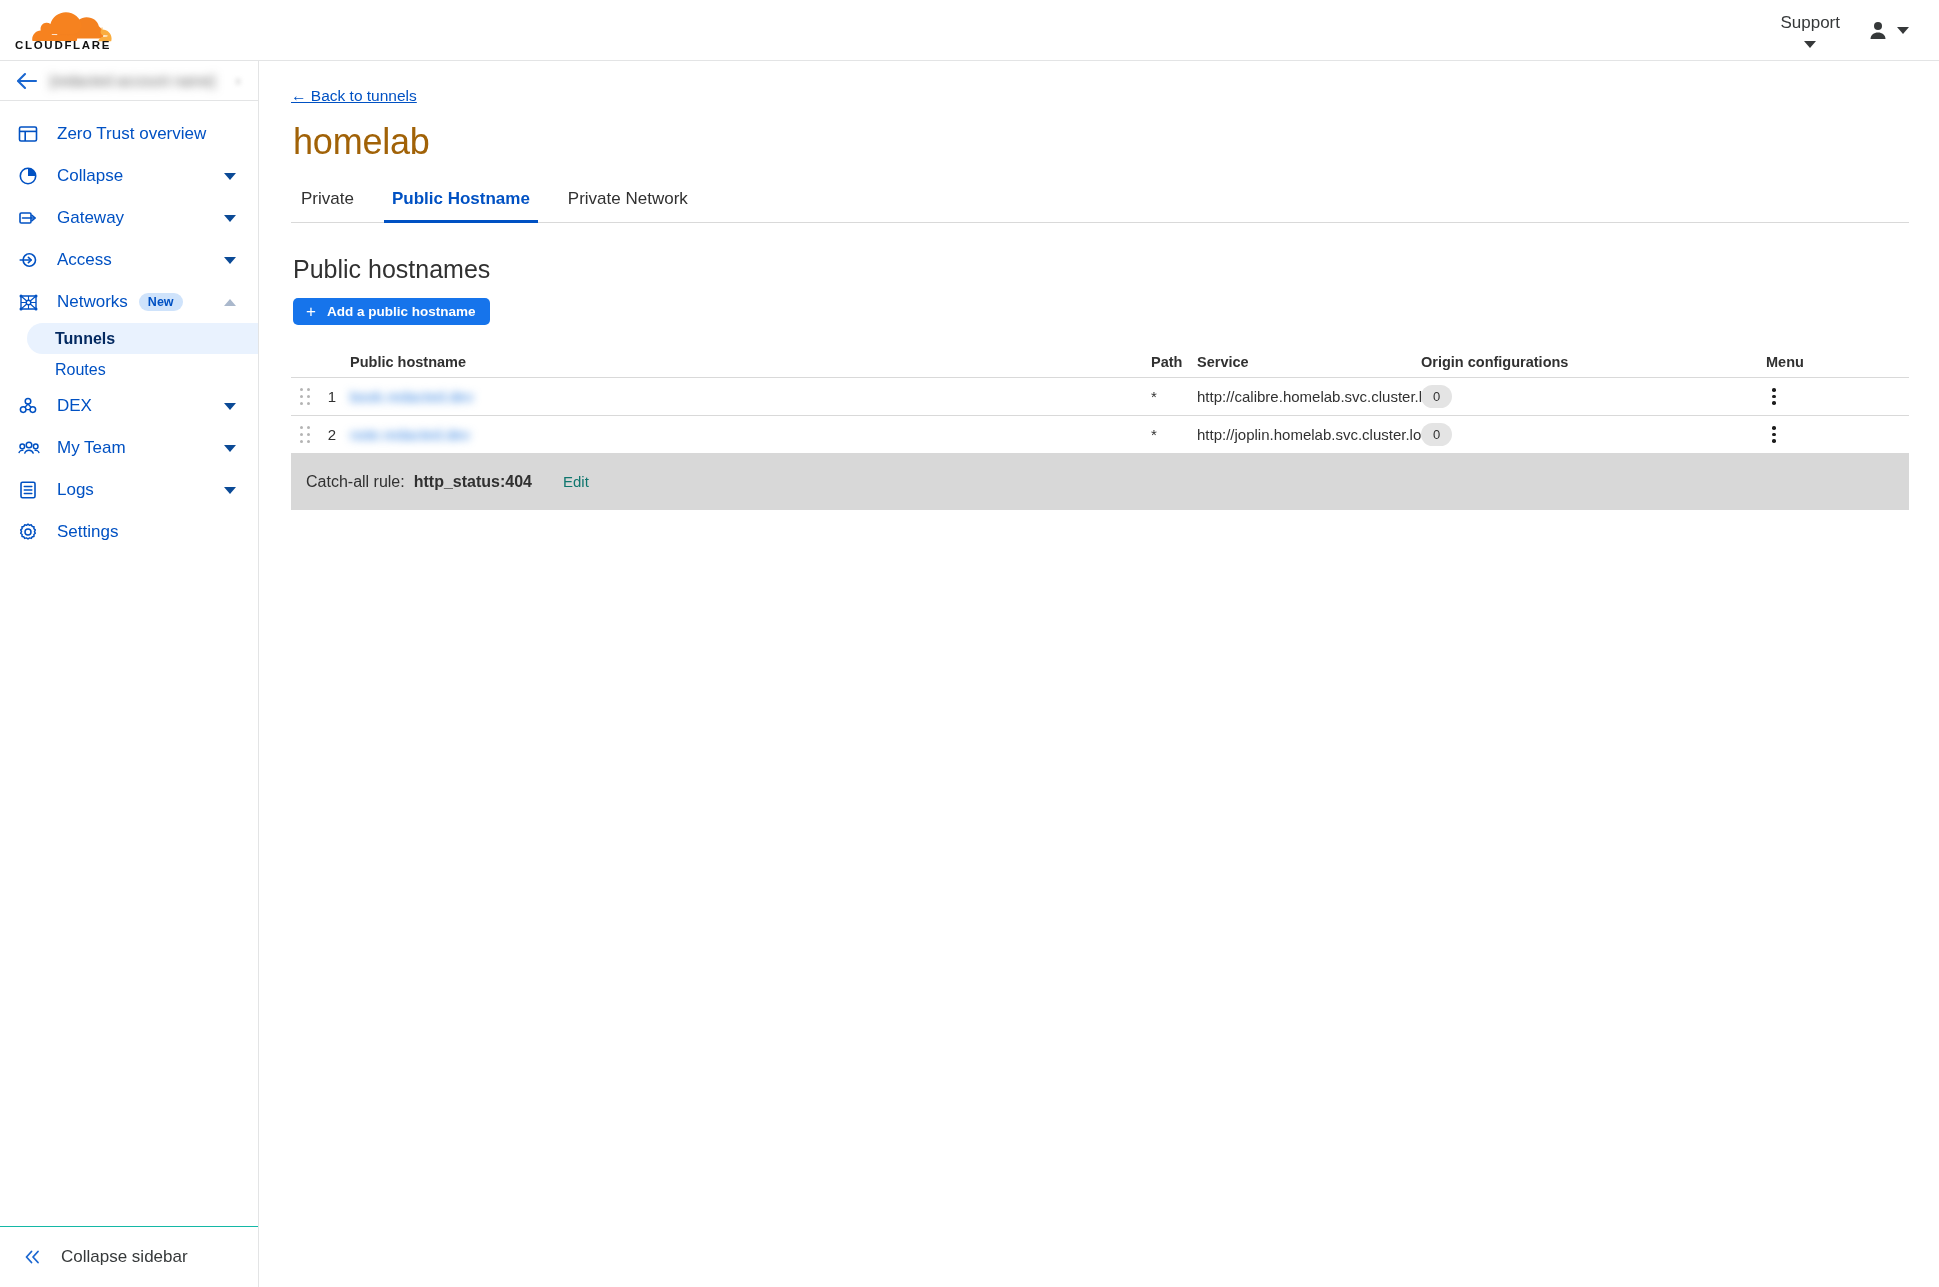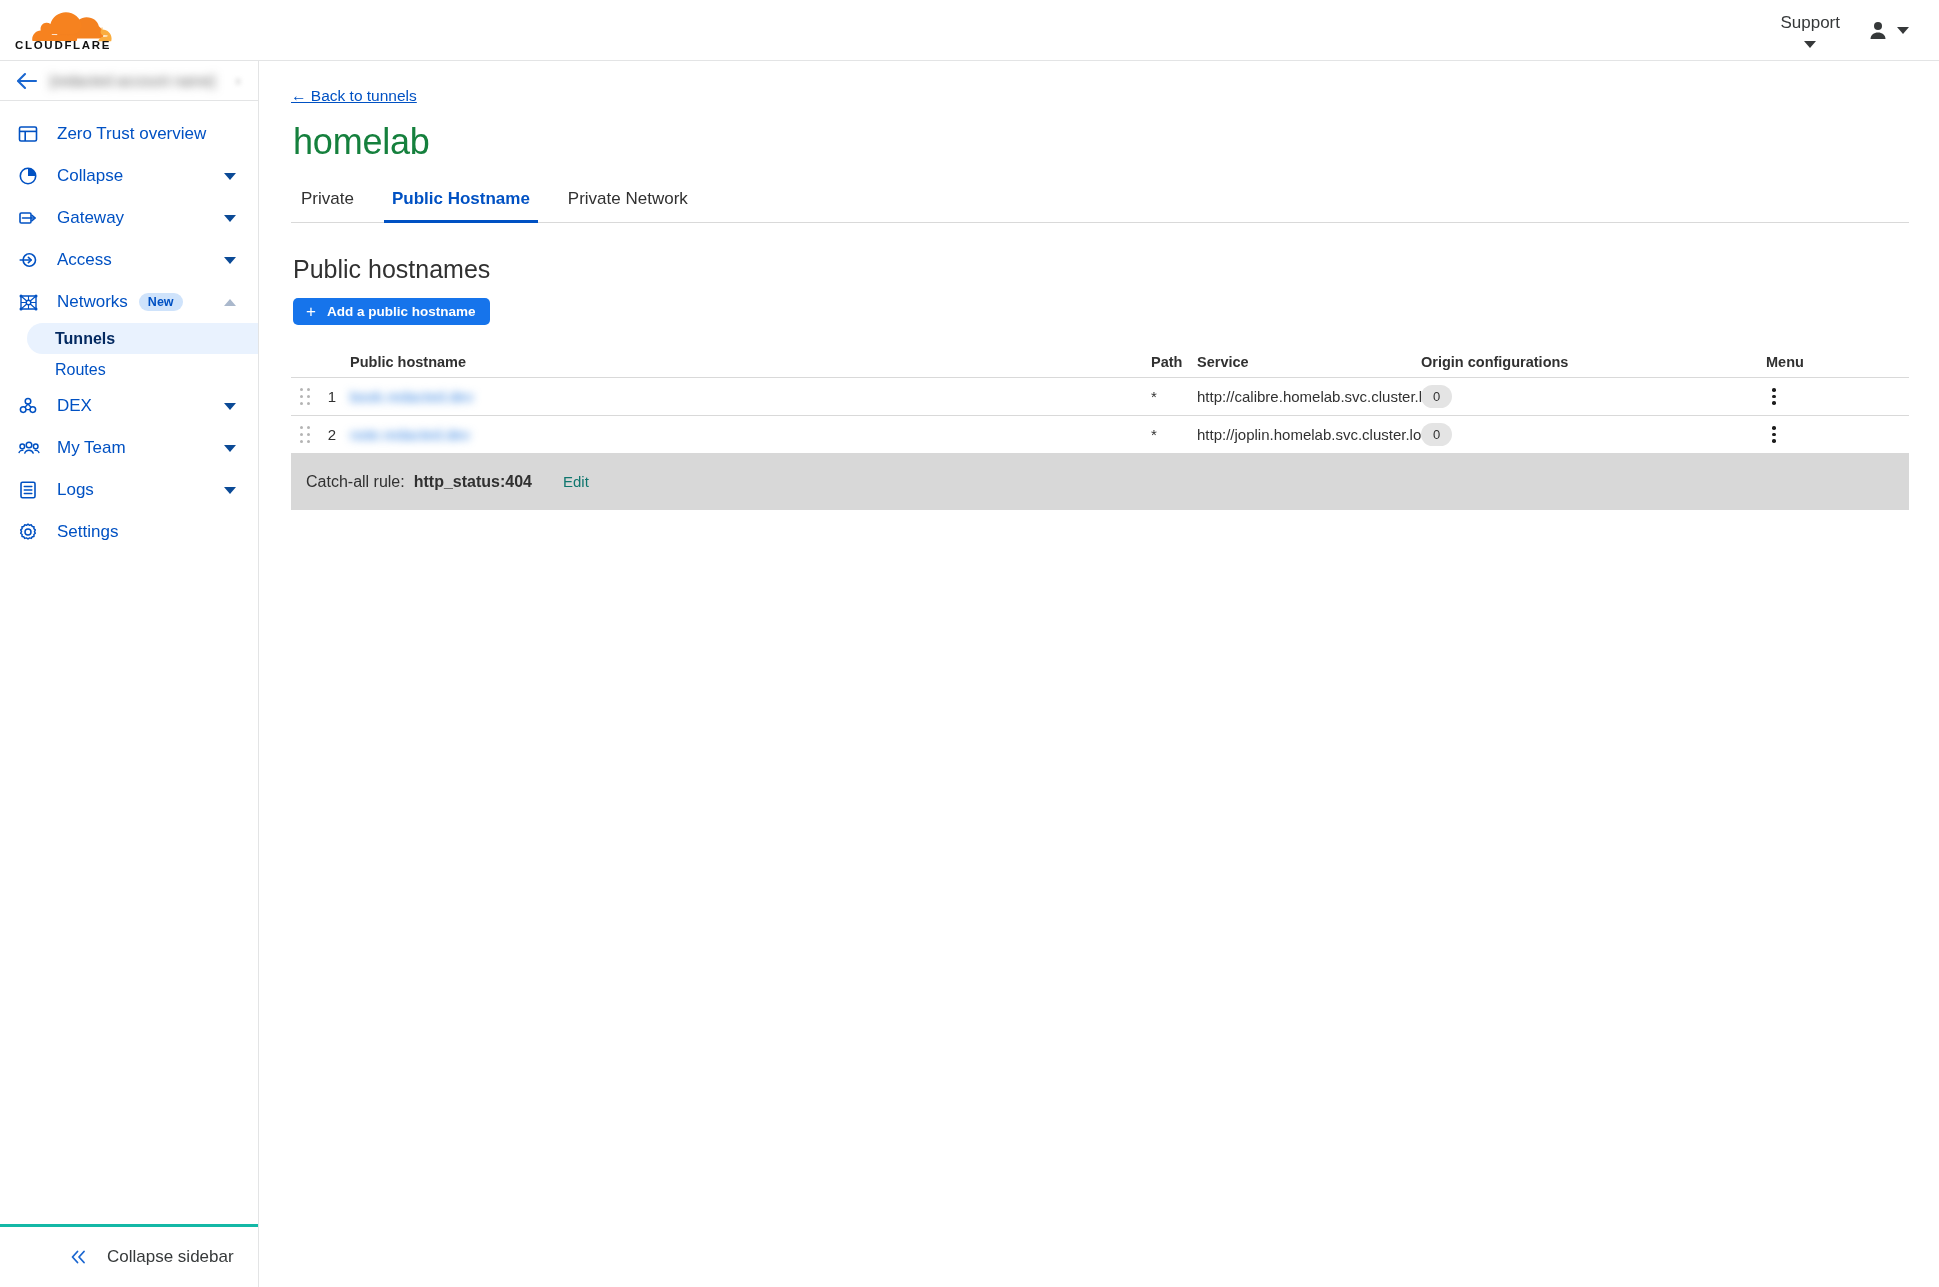--- a/index.html
+++ b/index.html
@@ -59,21 +59,21 @@
     font-size: 15px; color: #595959;
     filter: blur(5px);
     white-space: nowrap; overflow: hidden;
     user-select: none;
   }
   .acct-caret { flex: 0 0 auto; filter: blur(2.4px); color:#777; font-size:12px; }
 
   .nav {
     flex: 1 1 auto;
     padding-top: 12px;
-    border-bottom: 3px solid #14b8a6;
+    border-bottom: 1px solid #14b8a6;
   }
   .nav-item {
     height: 42px;
     display: flex; align-items: center;
     padding: 0 22px 0 18px;
     cursor: pointer;
     position: relative;
   }
   .nav-ic { width: 26px; flex: 0 0 26px; display: flex; align-items: center; }
   .nav-label {
@@ -112,41 +112,40 @@
   .subnav-item.active {
     background: #e9f2fe;
     font-weight: 700;
     color: #042a61;
   }
   .collapse-row {
     height: 60px; min-height: 60px;
     display: flex; align-items: center;
     padding: 0 0 0 22px; gap: 17px;
     cursor: pointer;
-    margin-left: 46px;
   }
   .collapse-lbl { font-size: 17px; color: #36393a; }
 
   
   .main {
     position: absolute; top: 61px; left: 260px;
     width: 1679px; height: 1226px;
     background: #ffffff;
     padding: 26px 0 0 31px;
     overflow: hidden;
   }
   .back-link {
     font-size: 15.5px; color: #0051c3;
     text-decoration: underline;
     display: inline-block;
     cursor: pointer;
   }
   .page-title {
     font-size: 36px; font-weight: 400;
-    color: #15803d; letter-spacing: -0.2px;
+    color: #a16207; letter-spacing: -0.2px;
     margin: 16px 0 0 2px;
   }
   .tabs {
     display: flex; align-items: flex-end;
     gap: 22px; margin-top: 20px;
     border-bottom: 1px solid #d9d9d9;
     width: 1618px;
     padding-left: 2px;
   }
   .tab {

